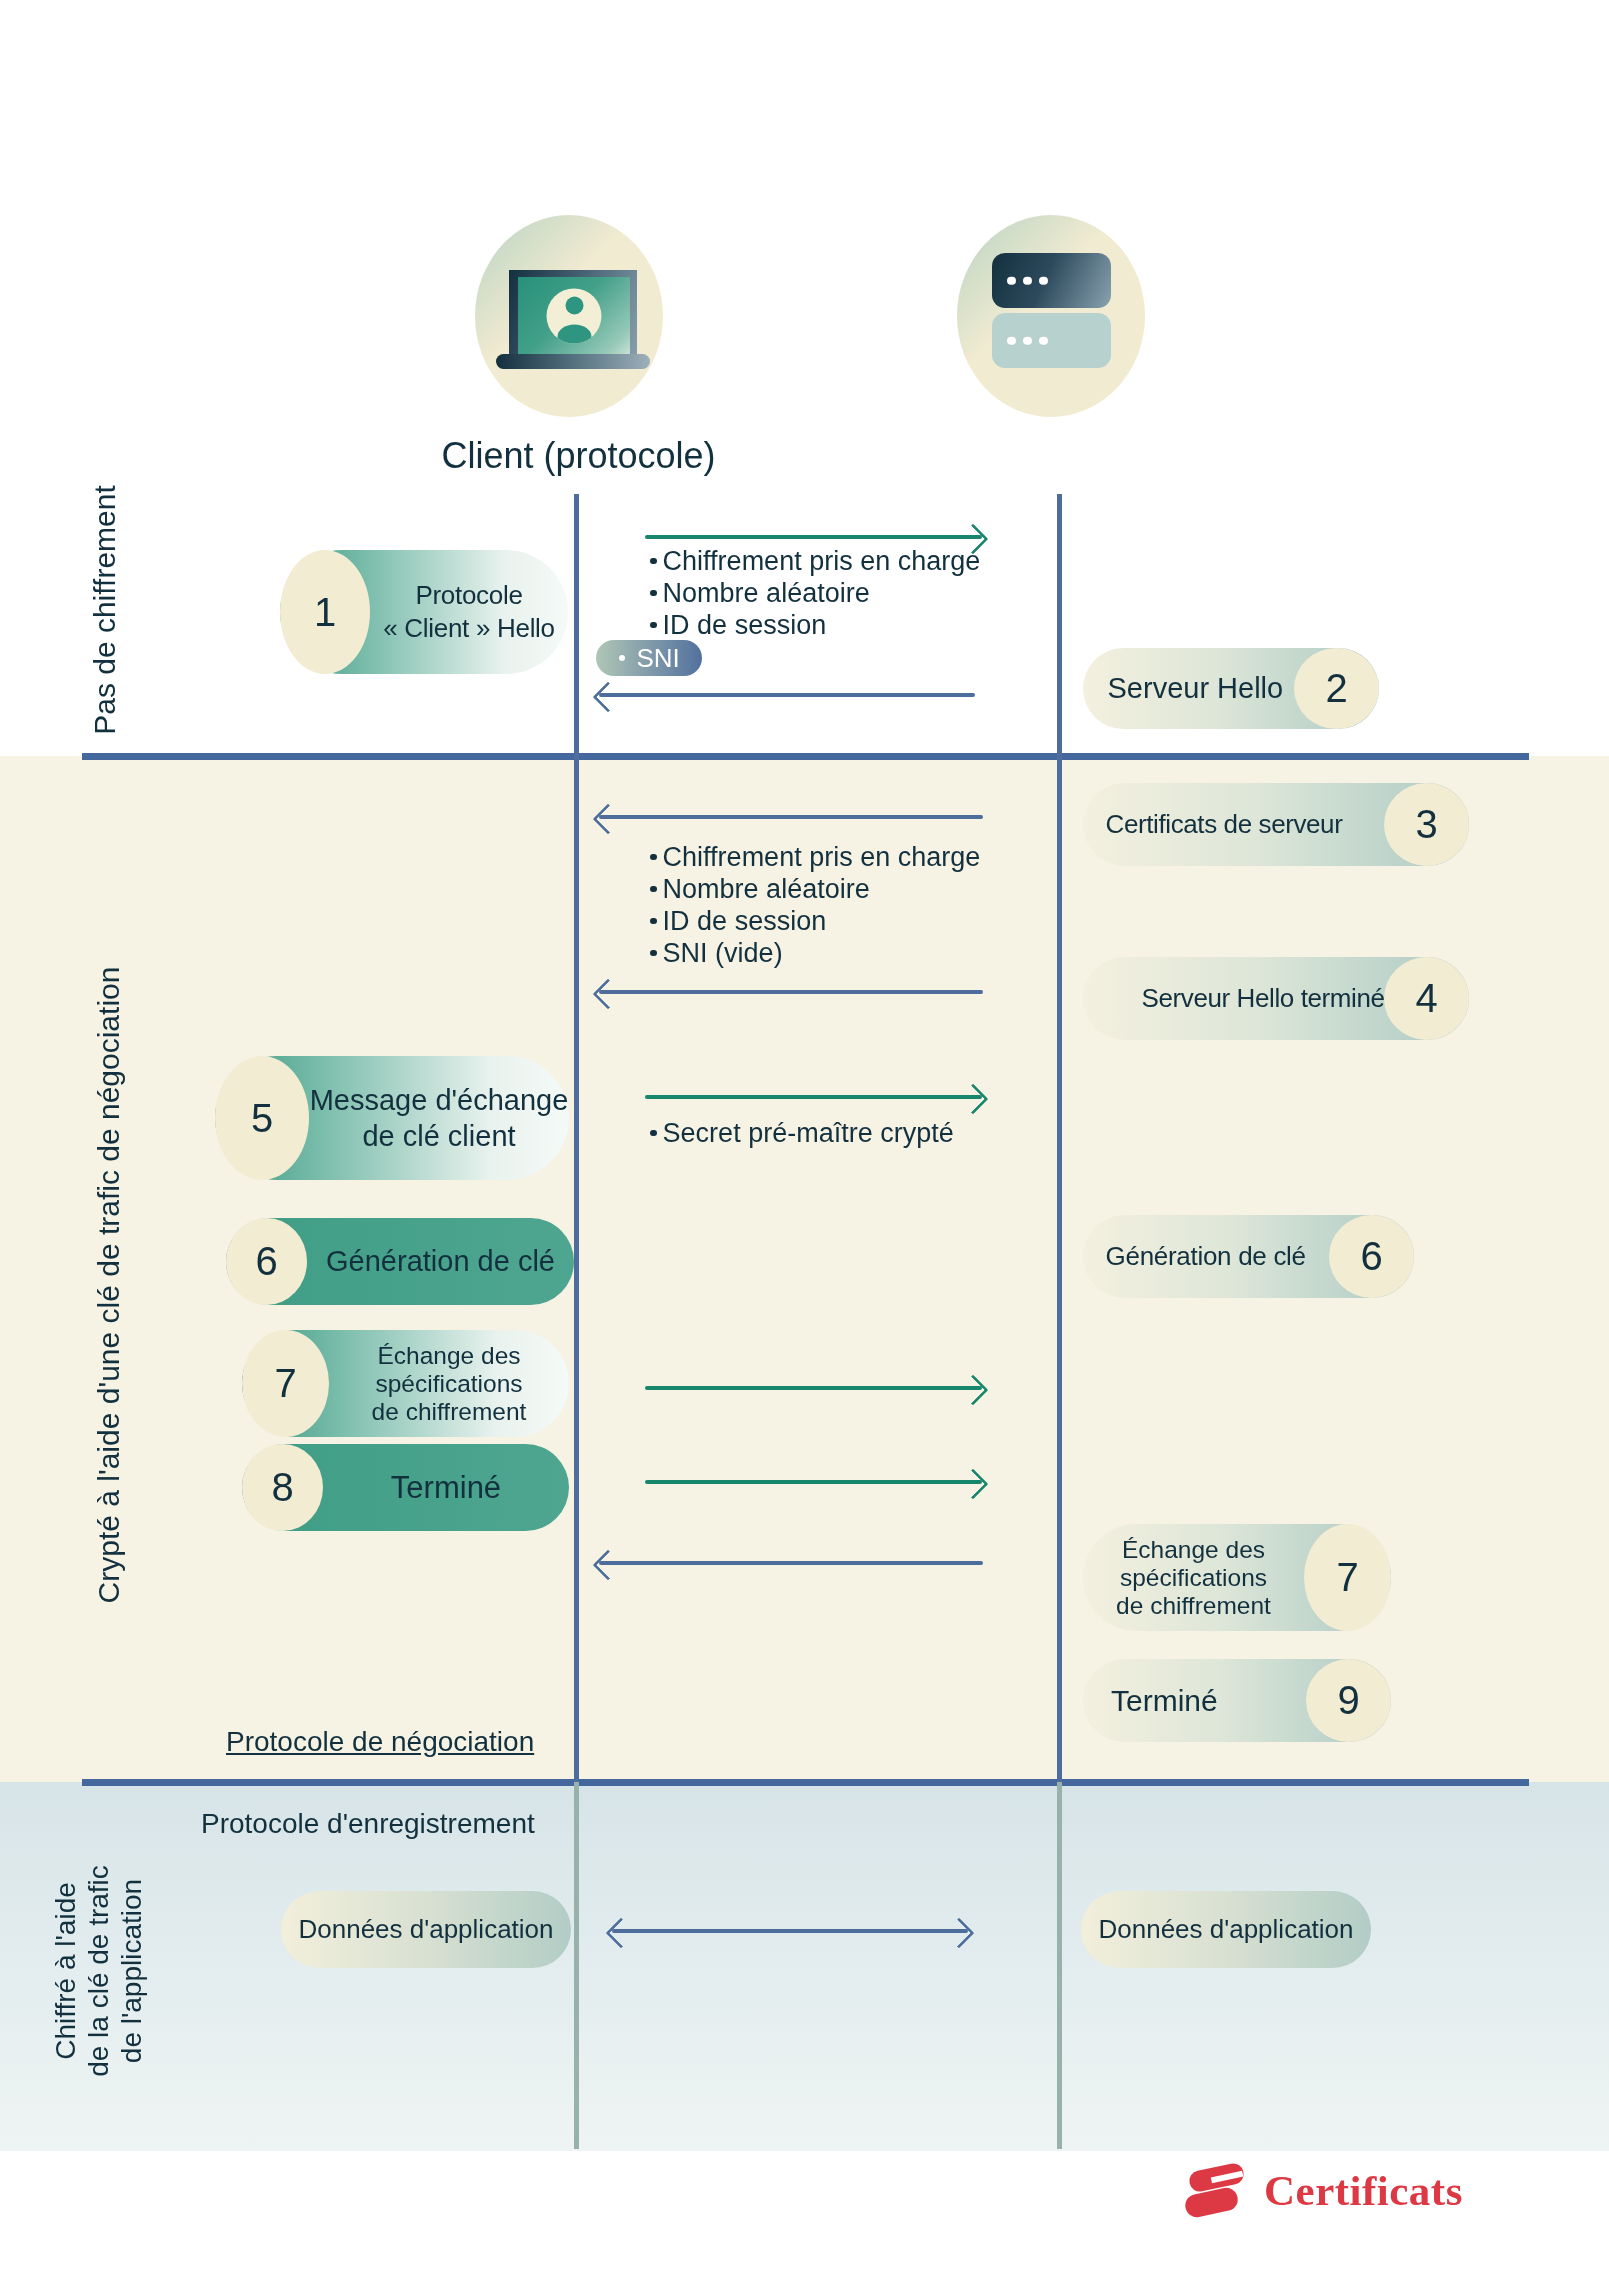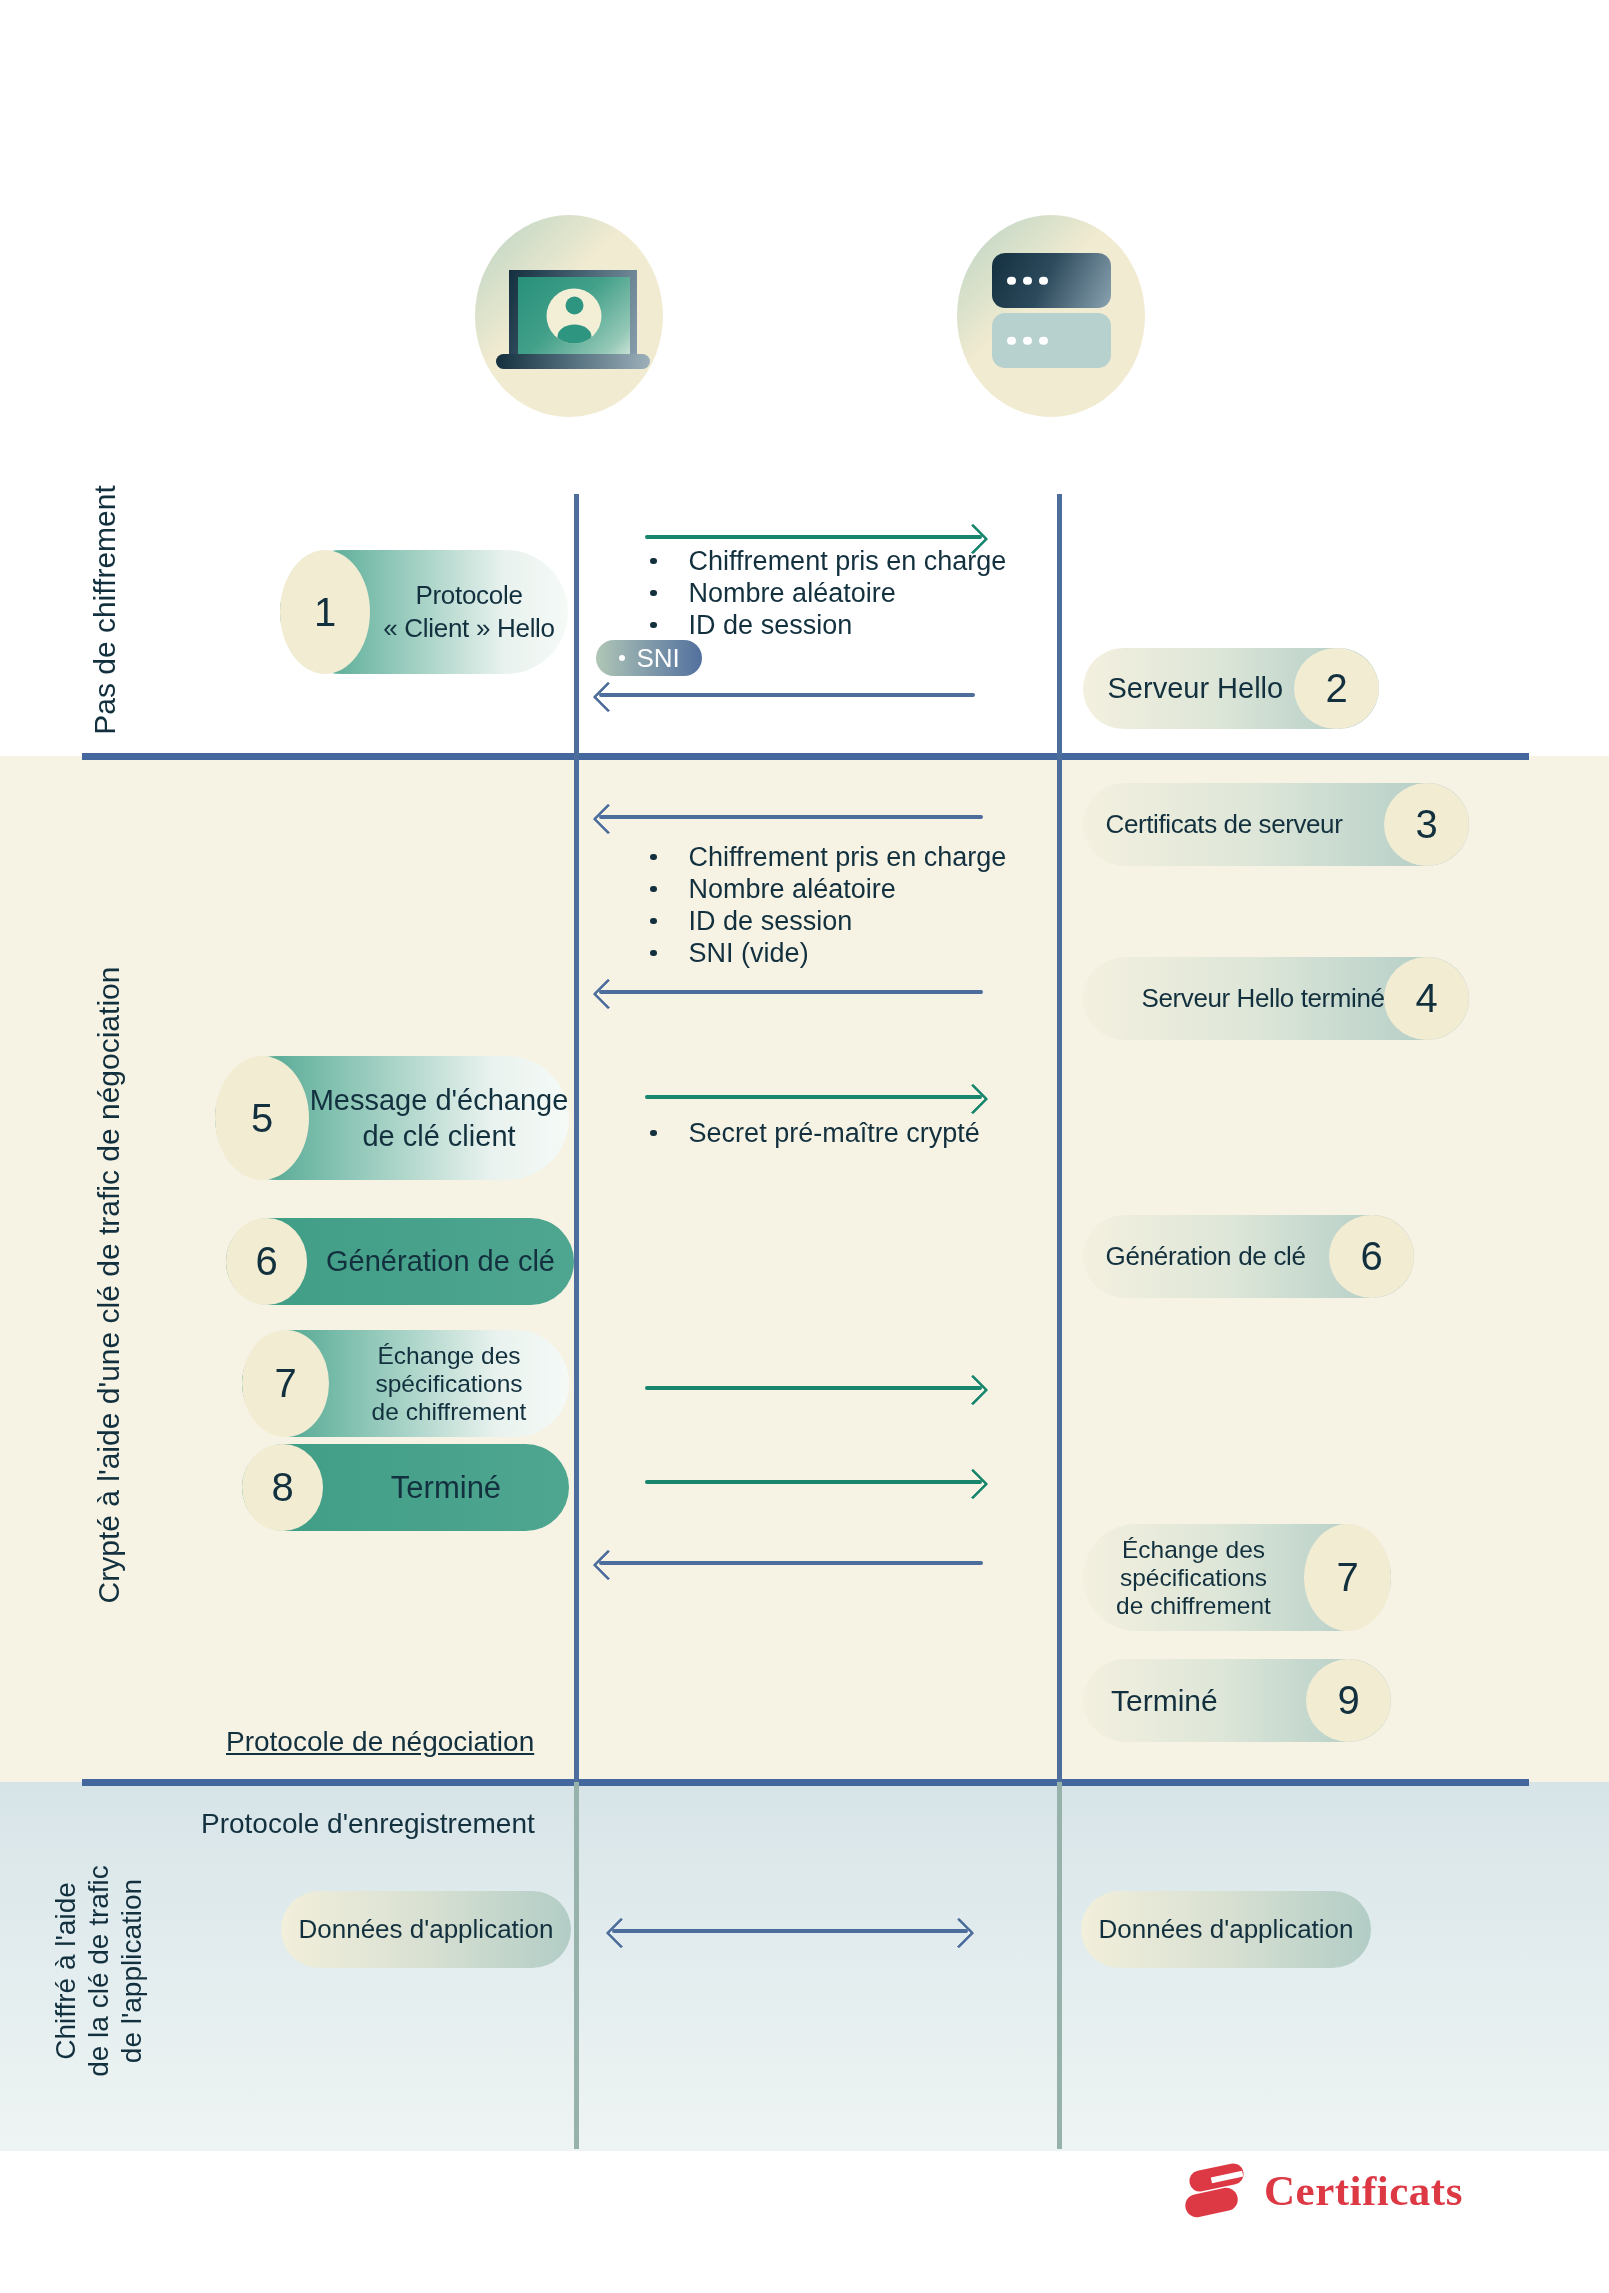--- a/index.html
+++ b/index.html
@@ -47,21 +47,21 @@
   
   .arrow{position:absolute;height:22.6px;}
   .arrow .shaft{position:absolute;left:1.9px;right:1.9px;top:9.4px;height:3.8px;background:currentColor;border-radius:1.9px;}
   .arrow .hd{position:absolute;width:19px;height:19px;border-top:3.8px solid currentColor;border-right:3.8px solid currentColor;top:1.9px;border-radius:1.9px;}
   .arrow .hd.r{right:0;transform:rotate(45deg);}
   .arrow .hd.l{left:0;transform:rotate(-135deg);}
   .green{color:#18866d;}
   .slate{color:#4d6e9c;}
 
   
-  .brow{display:flex;align-items:center;gap:32px;height:32px;font-size:27px;}
+  .brow{display:flex;align-items:center;gap:6px;height:32px;font-size:27px;}
   .dot{width:6.6px;height:6.6px;border-radius:50%;background:#12303e;flex:0 0 auto;}
   .sni-pill{height:36px;border-radius:941px;display:flex;align-items:center;gap:11.3px;padding:0 22.6px;
       background:linear-gradient(90deg,#b0c6b6 0%,#52709e 100%);color:#ffffff;font-size:26px;}
   .sni-pill .dot{background:#ffffff;}
 
   
   .pill{position:absolute;border-radius:941px;}
   .pill .cap{position:absolute;top:0;height:100%;border-radius:50%;background:#f2ecd3;
       display:flex;align-items:center;justify-content:center;font-size:40px;color:#12303e;z-index:2;}
   .pill .cap.capL{left:0;}
@@ -115,20 +115,21 @@
       <div class="abs srv-dot" style="left:31px;"></div>
       <div class="abs srv-dot" style="left:47px;"></div>
     </div>
     <div class="abs srv-box srv-bot">
       <div class="abs srv-dot" style="left:15px;"></div>
       <div class="abs srv-dot" style="left:31px;"></div>
       <div class="abs srv-dot" style="left:47px;"></div>
     </div>
   </div>
 
+  <div class="abs actor-label" style="left:362px;">Client (protocole)</div>
 
   <div class="abs vlabel" style="left:105px;top:610px;">Pas de chiffrement</div>
   <div class="abs vlabel" style="left:109px;top:1285px;">Crypté à l'aide d'une clé de trafic de négociation</div>
   <div class="abs vlabel3" style="left:98px;top:1971px;">
     <div>Chiffré à l'aide</div>
     <div>de la clé de trafic</div>
     <div>de l'application</div>
   </div>
 
   <div class="arrow green" style="left:643px;top:526px;width:341px;">

